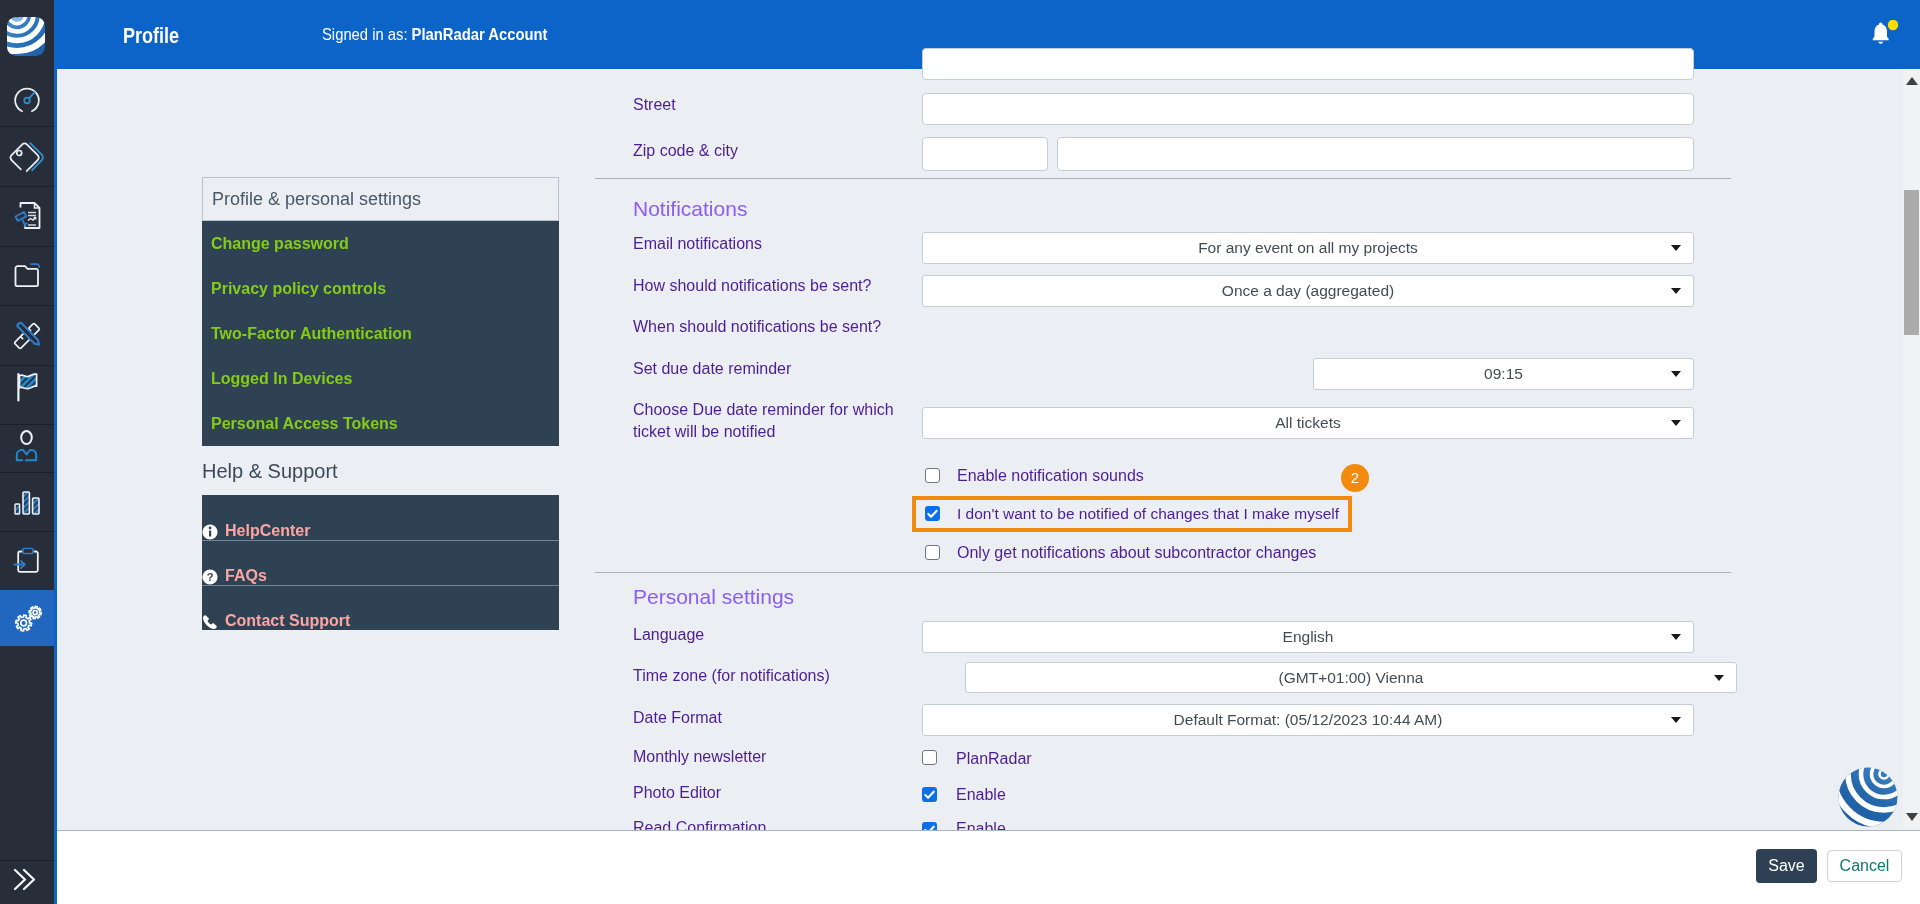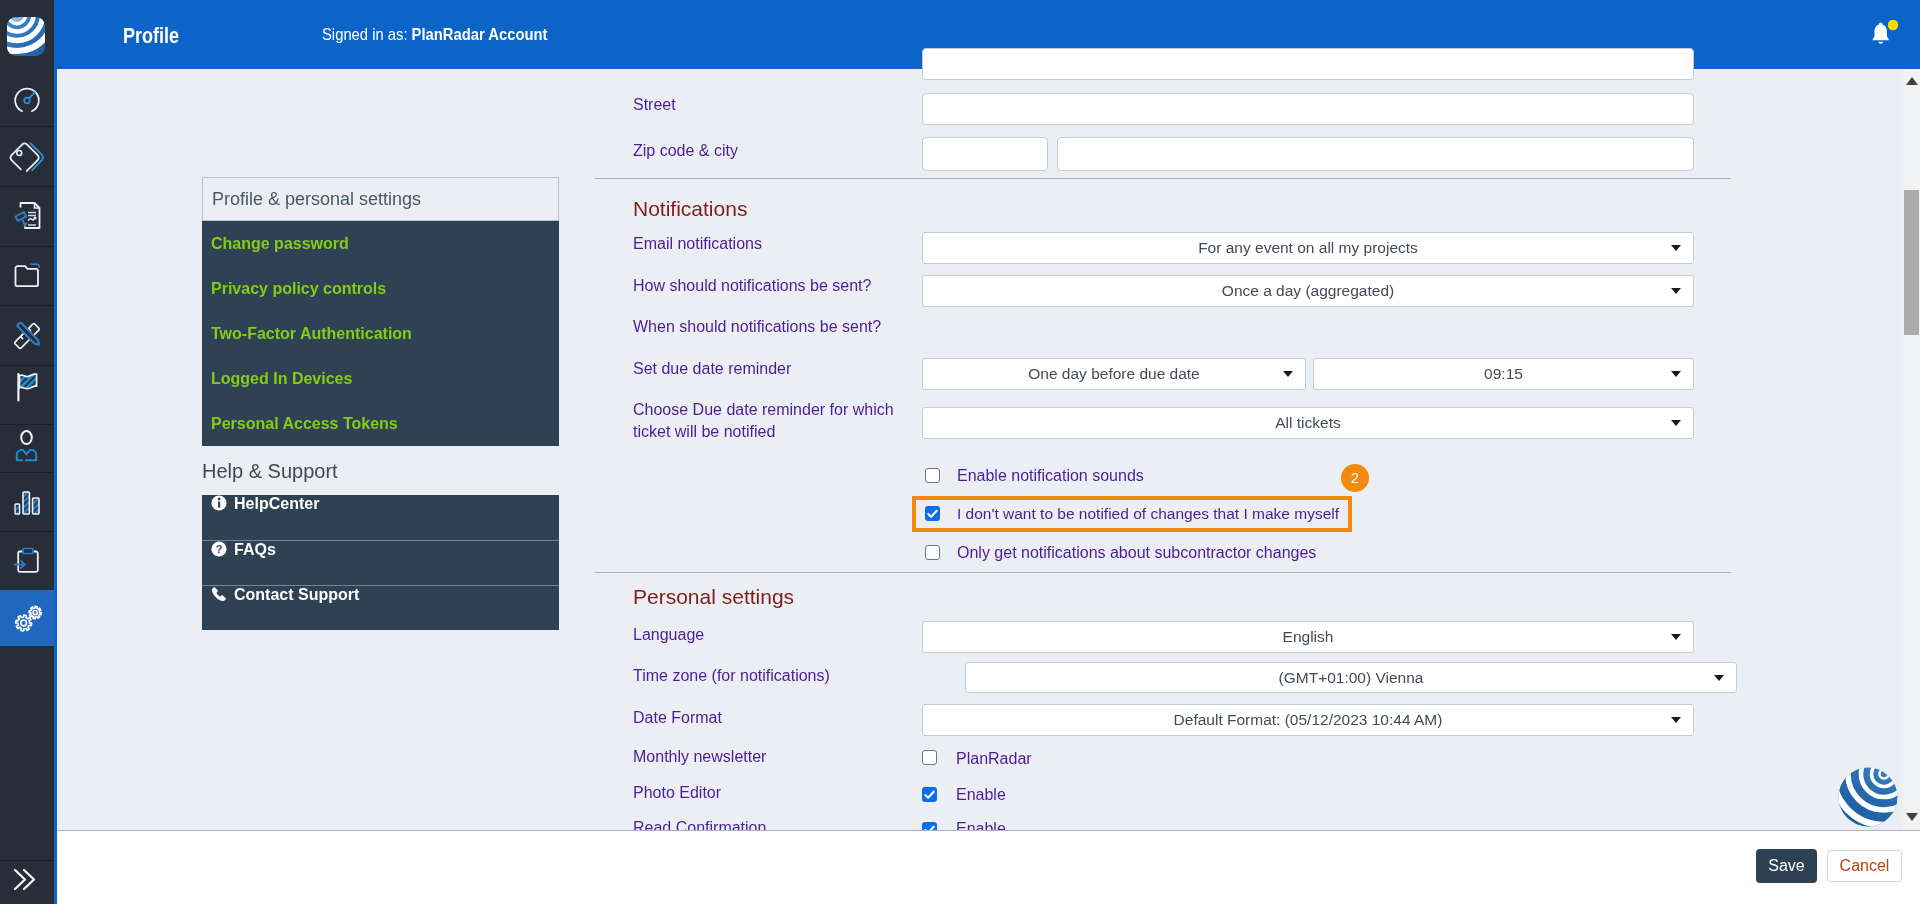--- a/index.html
+++ b/index.html
@@ -30,27 +30,27 @@
   .sbarrow { position:absolute; left:1903px; width:17px; height:17px; display:flex; align-items:center; justify-content:center; }
   .tri-up { width:0;height:0;border-left:6px solid transparent;border-right:6px solid transparent;border-bottom:8px solid #404040; }
   .tri-dn { width:0;height:0;border-left:6px solid transparent;border-right:6px solid transparent;border-top:8px solid #404040; }
 
   
   #navhead { left:202px; top:177px; width:357px; height:44px; border:1px solid #b9c3cc; color:#4a5866; font-size:18px; line-height:42px; padding-left:9px; }
   #navpanel1 { left:202px; top:221px; width:357px; height:225px; background:#2f4254; }
   .nitem { height:45px; line-height:45px; color:#84cc16; font-weight:bold; font-size:16px; padding-left:9px; }
   #helptitle { left:202px; top:460px; color:#3d4a56; font-size:20px; }
   #navpanel2 { left:202px; top:495px; width:357px; height:135px; background:#2f4254; }
-  .hitem { height:45px; color:#ffffff; font-weight:bold; font-size:16px; padding-left:9px; border-top:1px solid #708598; display:flex; align-items:flex-start; }
+  .hitem { height:45px; color:#fca5a5; font-weight:bold; font-size:16px; border-top:1px solid #708598; display:flex; align-items:flex-end; }
   .hitem:first-child { border-top:none; }
   .hicon { margin-right:7px; flex:none; display:flex; }
 
   
   .lbl { position:absolute; color:#4c1d95; font-size:16px; }
-  .h2 { position:absolute; color:#7f1d1d; font-size:21px; }
+  .h2 { position:absolute; color:#8b5cf6; font-size:21px; }
   .input { position:absolute; background:#fff; border:1px solid #c6ccd3; border-radius:4px; }
   .select { position:absolute; background:#fff; border:1px solid #c3cdd6; border-radius:3px; color:#434c55; font-size:15.5px; display:flex; align-items:center; justify-content:center; }
   .select .caret { position:absolute; right:12px; top:50%; margin-top:-3px; width:0; height:0; border-left:5px solid transparent; border-right:5px solid transparent; border-top:6px solid #1a1a1a; }
   .hsep { position:absolute; height:1px; background:#a9b2ba; }
   .cb { position:absolute; width:15px; height:15px; border:1.5px solid #70787f; border-radius:3px; background:#fff; }
   .cbc { position:absolute; width:15px; height:15px; border-radius:3px; background:#0d6fe8; }
   .cbc svg { display:block; }
 
   #hlbox { left:912px; top:496px; width:440px; height:36px; border:4px solid #f28b0d; background:transparent; }
   #badge2 { left:1341px; top:464px; width:28px; height:28px; border-radius:50%; background:#f28b0d; color:#fff; font-size:15px; text-align:center; line-height:28px; }
@@ -246,21 +246,20 @@
   <div class="input" style="left:1057px;top:137px;width:637px;height:34px;"></div>
   <div class="hsep" style="left:595px;top:178px;width:1136px;"></div>
 
   <div class="h2" style="left:633px;top:197px;">Notifications</div>
   <div class="lbl" style="left:633px;top:235px;">Email notifications</div>
   <div class="select" style="left:922px;top:232px;width:772px;height:32px;">For any event on all my projects<span class="caret"></span></div>
   <div class="lbl" style="left:633px;top:277px;">How should notifications be sent?</div>
   <div class="select" style="left:922px;top:275px;width:772px;height:32px;">Once a day (aggregated)<span class="caret"></span></div>
   <div class="lbl" style="left:633px;top:318px;">When should notifications be sent?</div>
   <div class="lbl" style="left:633px;top:360px;">Set due date reminder</div>
-  <div class="select" style="left:922px;top:358px;width:384px;height:32px;">One day before due date<span class="caret"></span></div>
   <div class="select" style="left:1313px;top:358px;width:381px;height:32px;">09:15<span class="caret"></span></div>
   <div class="lbl" style="left:633px;top:399px;width:272px;line-height:22px;">Choose Due date reminder for which ticket will be notified</div>
   <div class="select" style="left:922px;top:407px;width:772px;height:32px;">All tickets<span class="caret"></span></div>
 
   <div class="cb" style="left:925px;top:468px;"></div>
   <div class="lbl" style="left:957px;top:467px;">Enable notification sounds</div>
   <div class="abs" id="hlbox"></div>
   <div class="abs" id="badge2">2</div>
   <div class="cbc" style="left:925px;top:506px;">
       <svg width="15" height="15" viewBox="0 0 16 16">
@@ -293,21 +292,21 @@
   <div class="cbc" style="left:922px;top:822px;">
       <svg width="15" height="15" viewBox="0 0 16 16">
         <path d="M3.5 8.5 l3 3 L12.5 5" fill="none" stroke="#fff" stroke-width="2.2" stroke-linecap="round" stroke-linejoin="round"></path>
       </svg>
     </div>
   <div class="lbl" style="left:956px;top:820px;">Enable</div>
 
   <div class="abs" id="footer"></div>
 
   <div class="btn" style="left:1756px;top:849px;width:61px;height:34px;background:#2e4053;color:#fff;line-height:34px;">Save</div>
-  <div class="btn" style="left:1827px;top:850px;width:75px;height:32px;background:#fff;border:1px solid #d2d2d2;color:#c2410c;line-height:30px;">Cancel</div>
+  <div class="btn" style="left:1827px;top:850px;width:75px;height:32px;background:#fff;border:1px solid #d2d2d2;color:#0f766e;line-height:30px;">Cancel</div>
 
   <svg class="abs" style="left:1838px;top:767px;" width="60" height="60" viewBox="0 0 60 60">
     <defs>
       <clipPath id="cc">
           <circle cx="30" cy="30" r="29.5"></circle>
         </clipPath>
       <linearGradient id="bg2" x1="0.8" y1="0" x2="0.2" y2="1">
         <stop offset="0" stop-color="#3f83c6"></stop>
           <stop offset="0.45" stop-color="#2568ac"></stop>
           <stop offset="1" stop-color="#1d5ca0"></stop>

